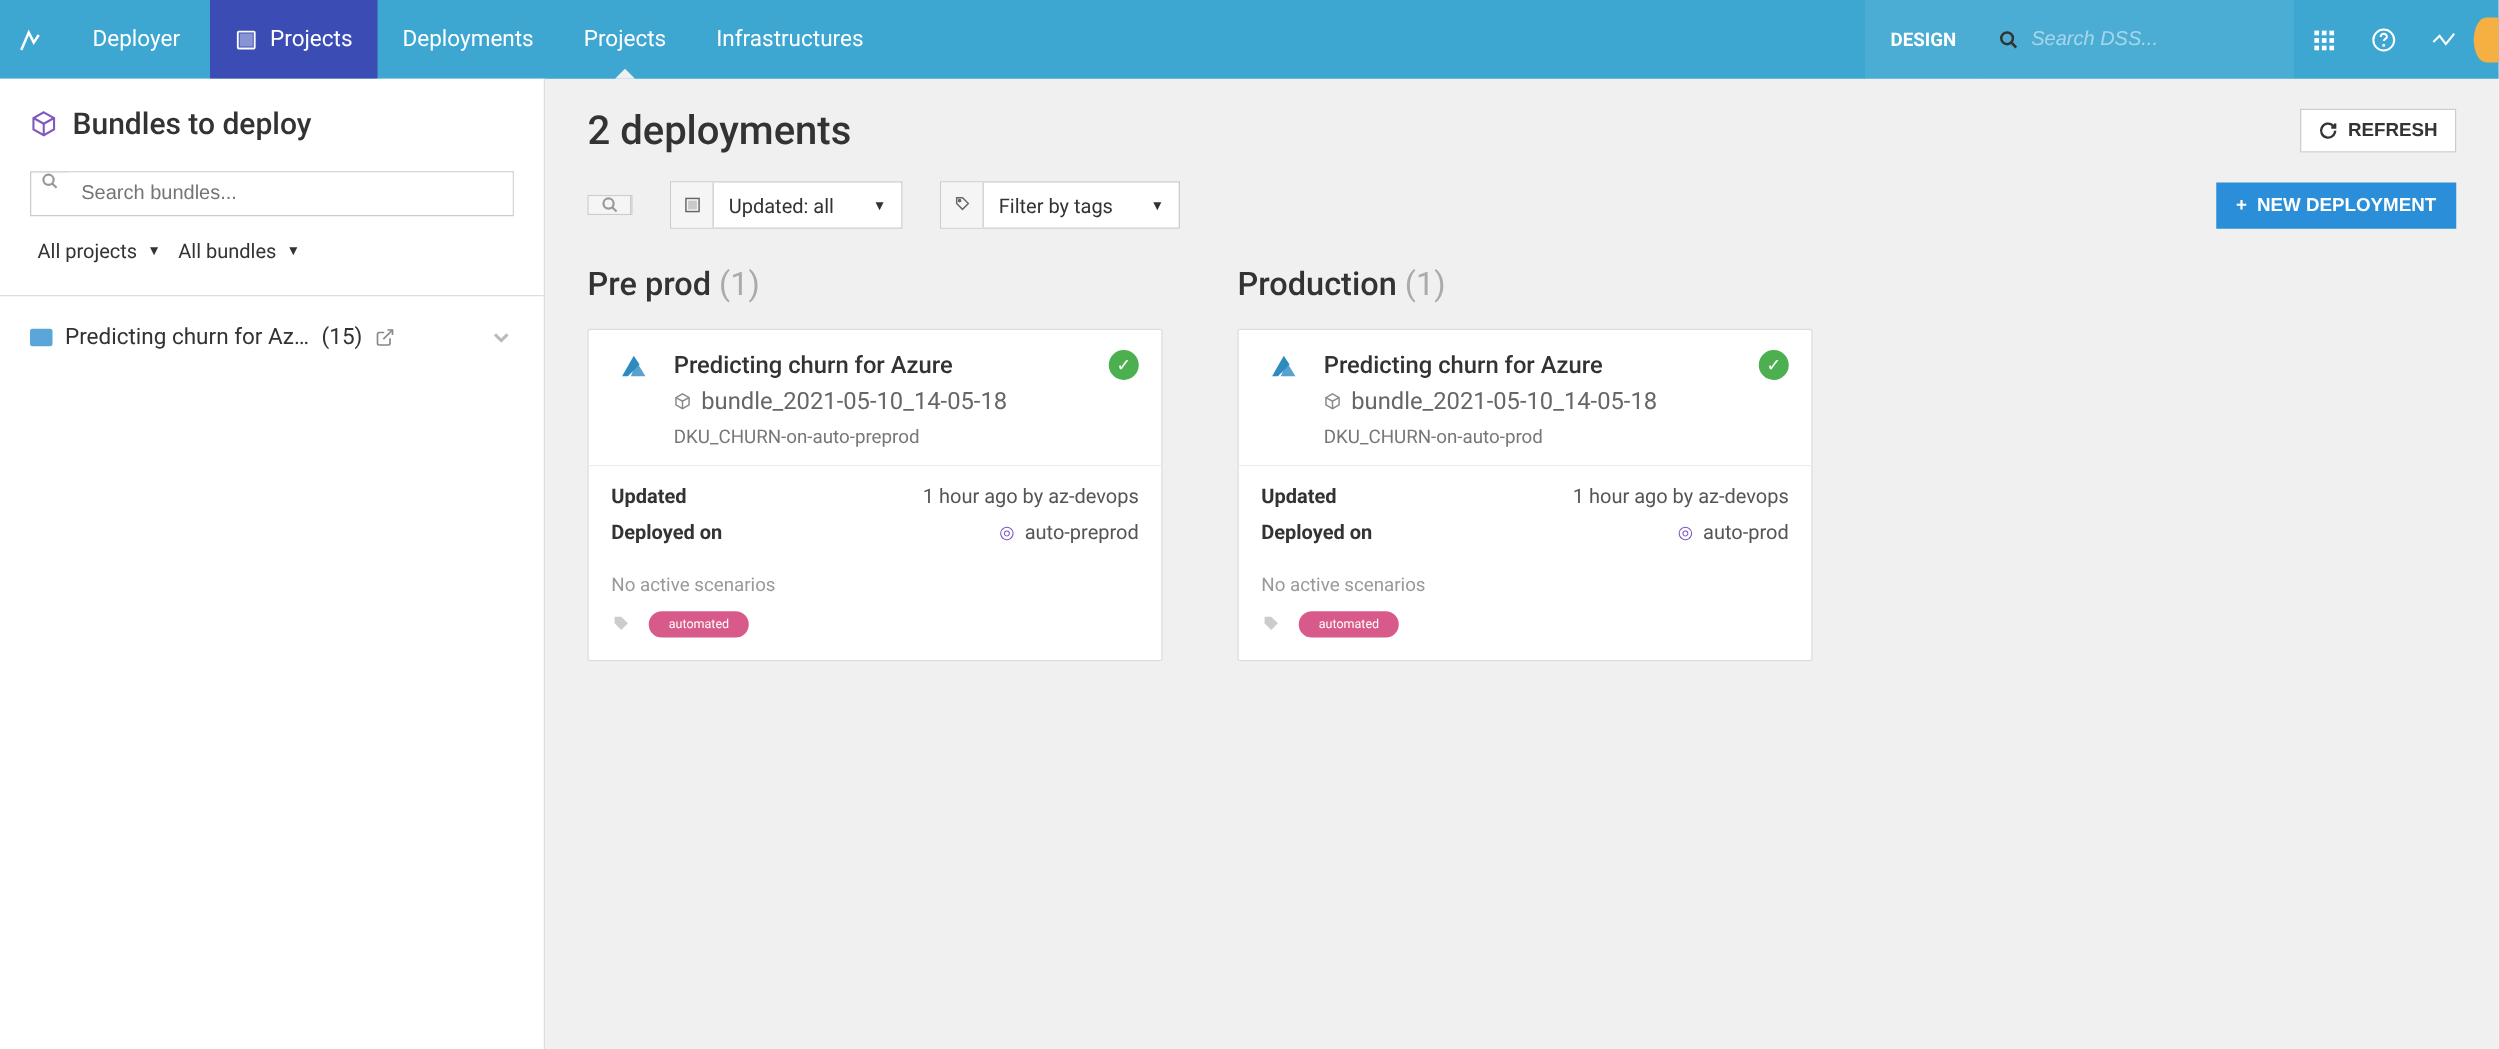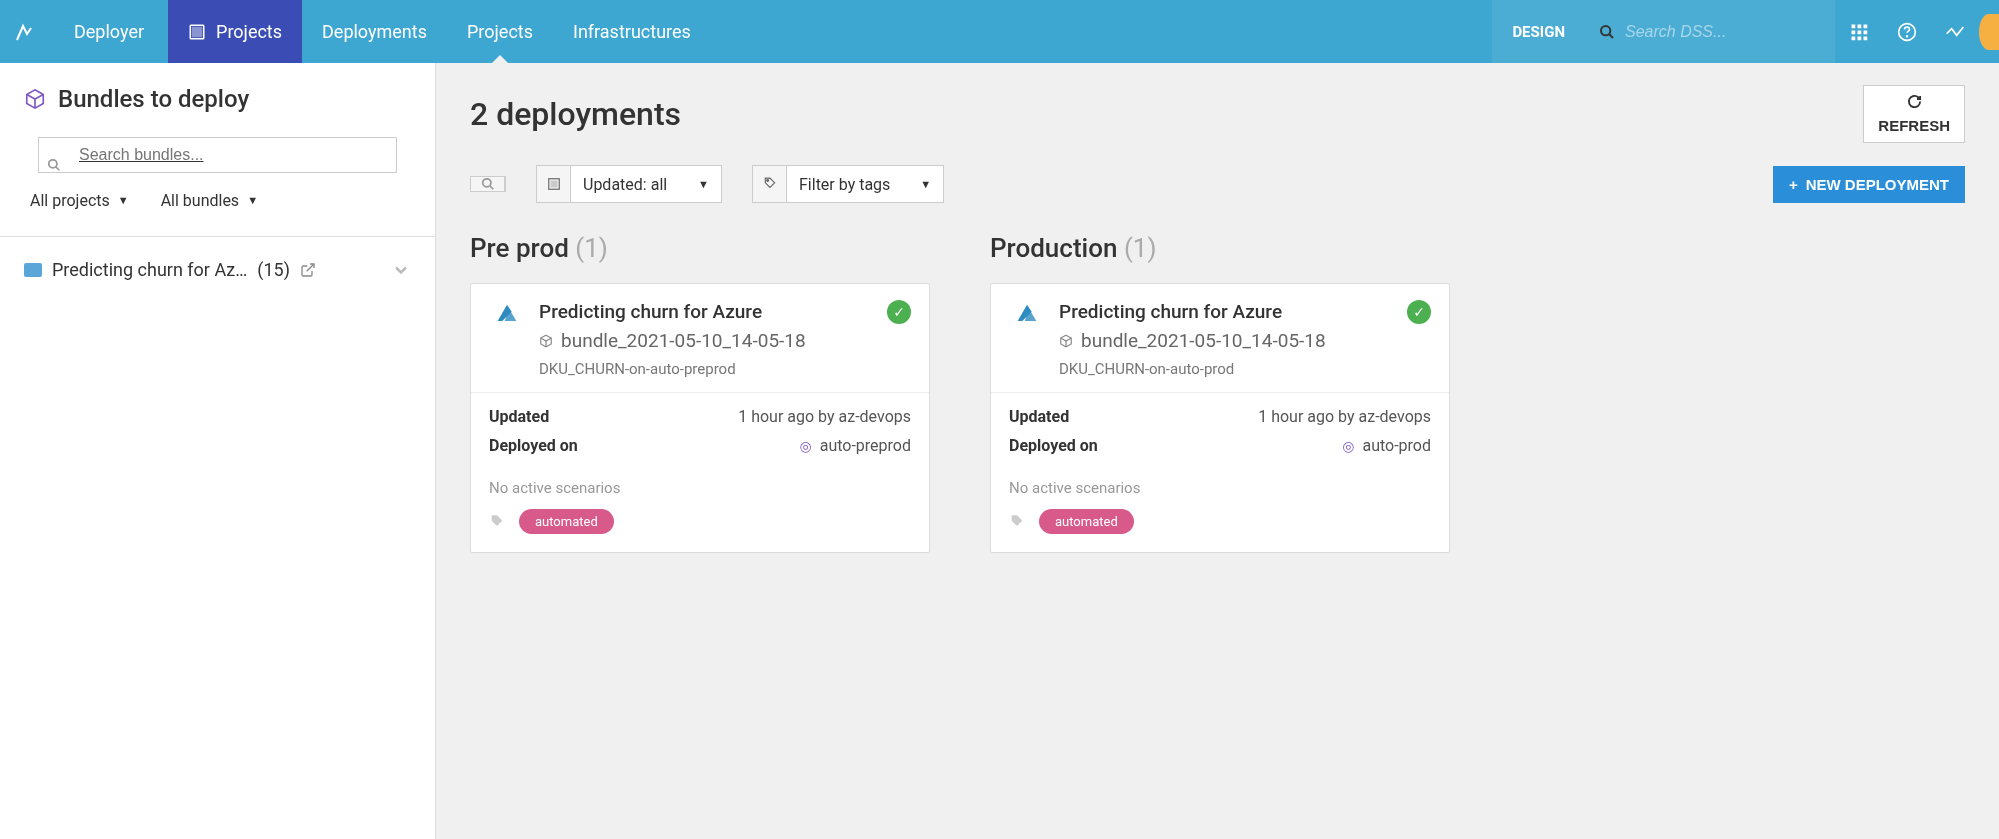--- a/index.html
+++ b/index.html
@@ -18,38 +18,38 @@
 .search-box-top input { background: transparent; border: none; color: #fff; font-size: 16px; font-style: italic; outline: none; width: 180px; }
 .search-box-top input::placeholder { color: rgba(255,255,255,0.5); }
 .top-icon { display: flex; align-items: center; justify-content: center; width: 48px; color: #fff; cursor: pointer; }
 .avatar-circle { width: 20px; height: 36px; background: #f5b041; border-radius: 50% 0 0 50%; align-self: center; }
 
 .main-layout { display: flex; height: calc(100vh - 47px); }
 .sidebar { width: 436px; background: #fff; border-right: 1px solid #ddd; display: flex; flex-direction: column; }
 .sidebar-header { padding: 22px 24px 14px; }
 .sidebar-title { display: flex; align-items: center; gap: 12px; font-size: 24px; font-weight: 500; color: #333; }
 .cube-icon-purple { color: #7e57c2; }
-.sidebar-search { display: flex; align-items: flex-end; margin: 10px 38px 12px; border: 1px solid #ccc; text-decoration: underline; }
+.sidebar-search { display: flex; align-items: flex-start; margin: 10px 24px 12px; border: 1px solid #ccc; }
 .sidebar-search-icon { width: 30px; display: flex; align-items: center; justify-content: center; color: #999; }
 .sidebar-search input { flex: 1; border: none; padding: 8px 10px; font-size: 16px; outline: none; }
-.sidebar-filters { display: flex; gap: 32px; padding: 6px 30px 18px; }
+.sidebar-filters { display: flex; gap: 14px; padding: 6px 30px 18px; }
 .filter-drop { display: flex; align-items: center; gap: 8px; font-size: 16px; color: #333; cursor: pointer; }
 .caret-down { font-size: 11px; }
 .sidebar-divider { height: 1px; background: #ddd; margin: 8px 0 0; }
 .bundle-row { display: flex; align-items: center; padding: 22px 24px; gap: 10px; }
 .bundle-row .proj-icon { width: 18px; height: 14px; background: #5aa6d8; border-radius: 2px; }
 .bundle-name { font-size: 18px; color: #333; flex: 0 1 auto; }
 .bundle-count { font-size: 18px; color: #333; }
 .ext-link-icon { color: #888; }
 .expand-chevron { margin-left: auto; color: #bbb; cursor: pointer; }
 
 .content { flex: 1; padding: 22px 34px; overflow: auto; }
 .content-header { display: flex; align-items: center; margin-bottom: 22px; }
 .content-title { font-size: 32px; font-weight: 500; color: #333; }
-.refresh-btn { margin-left: auto; background: #fff; border: 1px solid #ccc; padding: 8px 14px; font-size: 15px; font-weight: 700; color: #333; display: flex; align-items: center; gap: 8px; cursor: pointer; flex-direction: column; }
+.refresh-btn { margin-left: auto; background: #fff; border: 1px solid #ccc; padding: 8px 14px; font-size: 15px; font-weight: 700; color: #333; display: flex; align-items: center; gap: 8px; cursor: pointer; }
 .filter-row { display: flex; align-items: center; gap: 30px; margin-bottom: 30px; }
 .search-deploy { display: flex; border: 1px solid #ccc; background: #fff; }
 .search-deploy .icon-cell { width: 34px; display: flex; align-items: center; justify-content: center; color: #999; background: #f5f5f5; border-right: 1px solid #ccc; }
 .search-deploy input { border: none; padding: 8px 12px; font-size: 16px; width: 250px; outline: none; }
 .filter-pill { display: flex; align-items: center; border: 1px solid #ccc; background: #fff; cursor: pointer; }
 .filter-pill .icon-cell { width: 34px; height: 36px; display: flex; align-items: center; justify-content: center; color: #666; background: #f5f5f5; border-right: 1px solid #ccc; }
 .filter-pill .pill-body { padding: 8px 12px; display: flex; align-items: center; gap: 30px; font-size: 16px; min-width: 150px; }
 .filter-pill .pill-body .caret-down { margin-left: auto; }
 .new-deploy-btn { margin-left: auto; background: #2a8fd8; color: #fff; border: none; padding: 10px 16px; font-size: 15px; font-weight: 700; display: flex; align-items: center; gap: 8px; cursor: pointer; }
 
@@ -69,21 +69,21 @@
 .status-check { width: 24px; height: 24px; border-radius: 50%; background: #4caf50; display: flex; align-items: center; justify-content: center; color: #fff; font-size: 14px; }
 .card-mid { border-top: 1px solid #eee; padding: 14px 18px; }
 .kv-row { display: flex; justify-content: space-between; font-size: 16px; margin-bottom: 10px; }
 .kv-row:last-child { margin-bottom: 0; }
 .kv-key { font-weight: 700; color: #333; }
 .kv-val { color: #555; display: flex; align-items: center; gap: 8px; }
 .target-icon { color: #7e57c2; font-size: 14px; }
 .card-scenarios { padding: 10px 18px 12px; font-size: 15px; color: #999; }
 .card-tags { padding: 0 18px 18px; display: flex; align-items: center; gap: 14px; }
 .tag-icon { color: #ccc; }
-.tag-pill { background: #d85a8b; color: #fff; padding: 5px 16px; border-radius: 16px; font-size: 13px; }
+.tag-pill { background: #d85a8b; color: #fff; padding: 5px 16px; border-radius: 16px; font-size: 10px; }
 
 svg { display: block; }
 </style>
 </head>
 <body>
 
 <div class="topbar">
   <div class="logo-area">
     <svg width="24" height="24" viewBox="0 0 24 24" fill="none" stroke="currentColor" stroke-width="2">
         <path d="M4 20 L10 6 L14 14 L18 8"></path>

